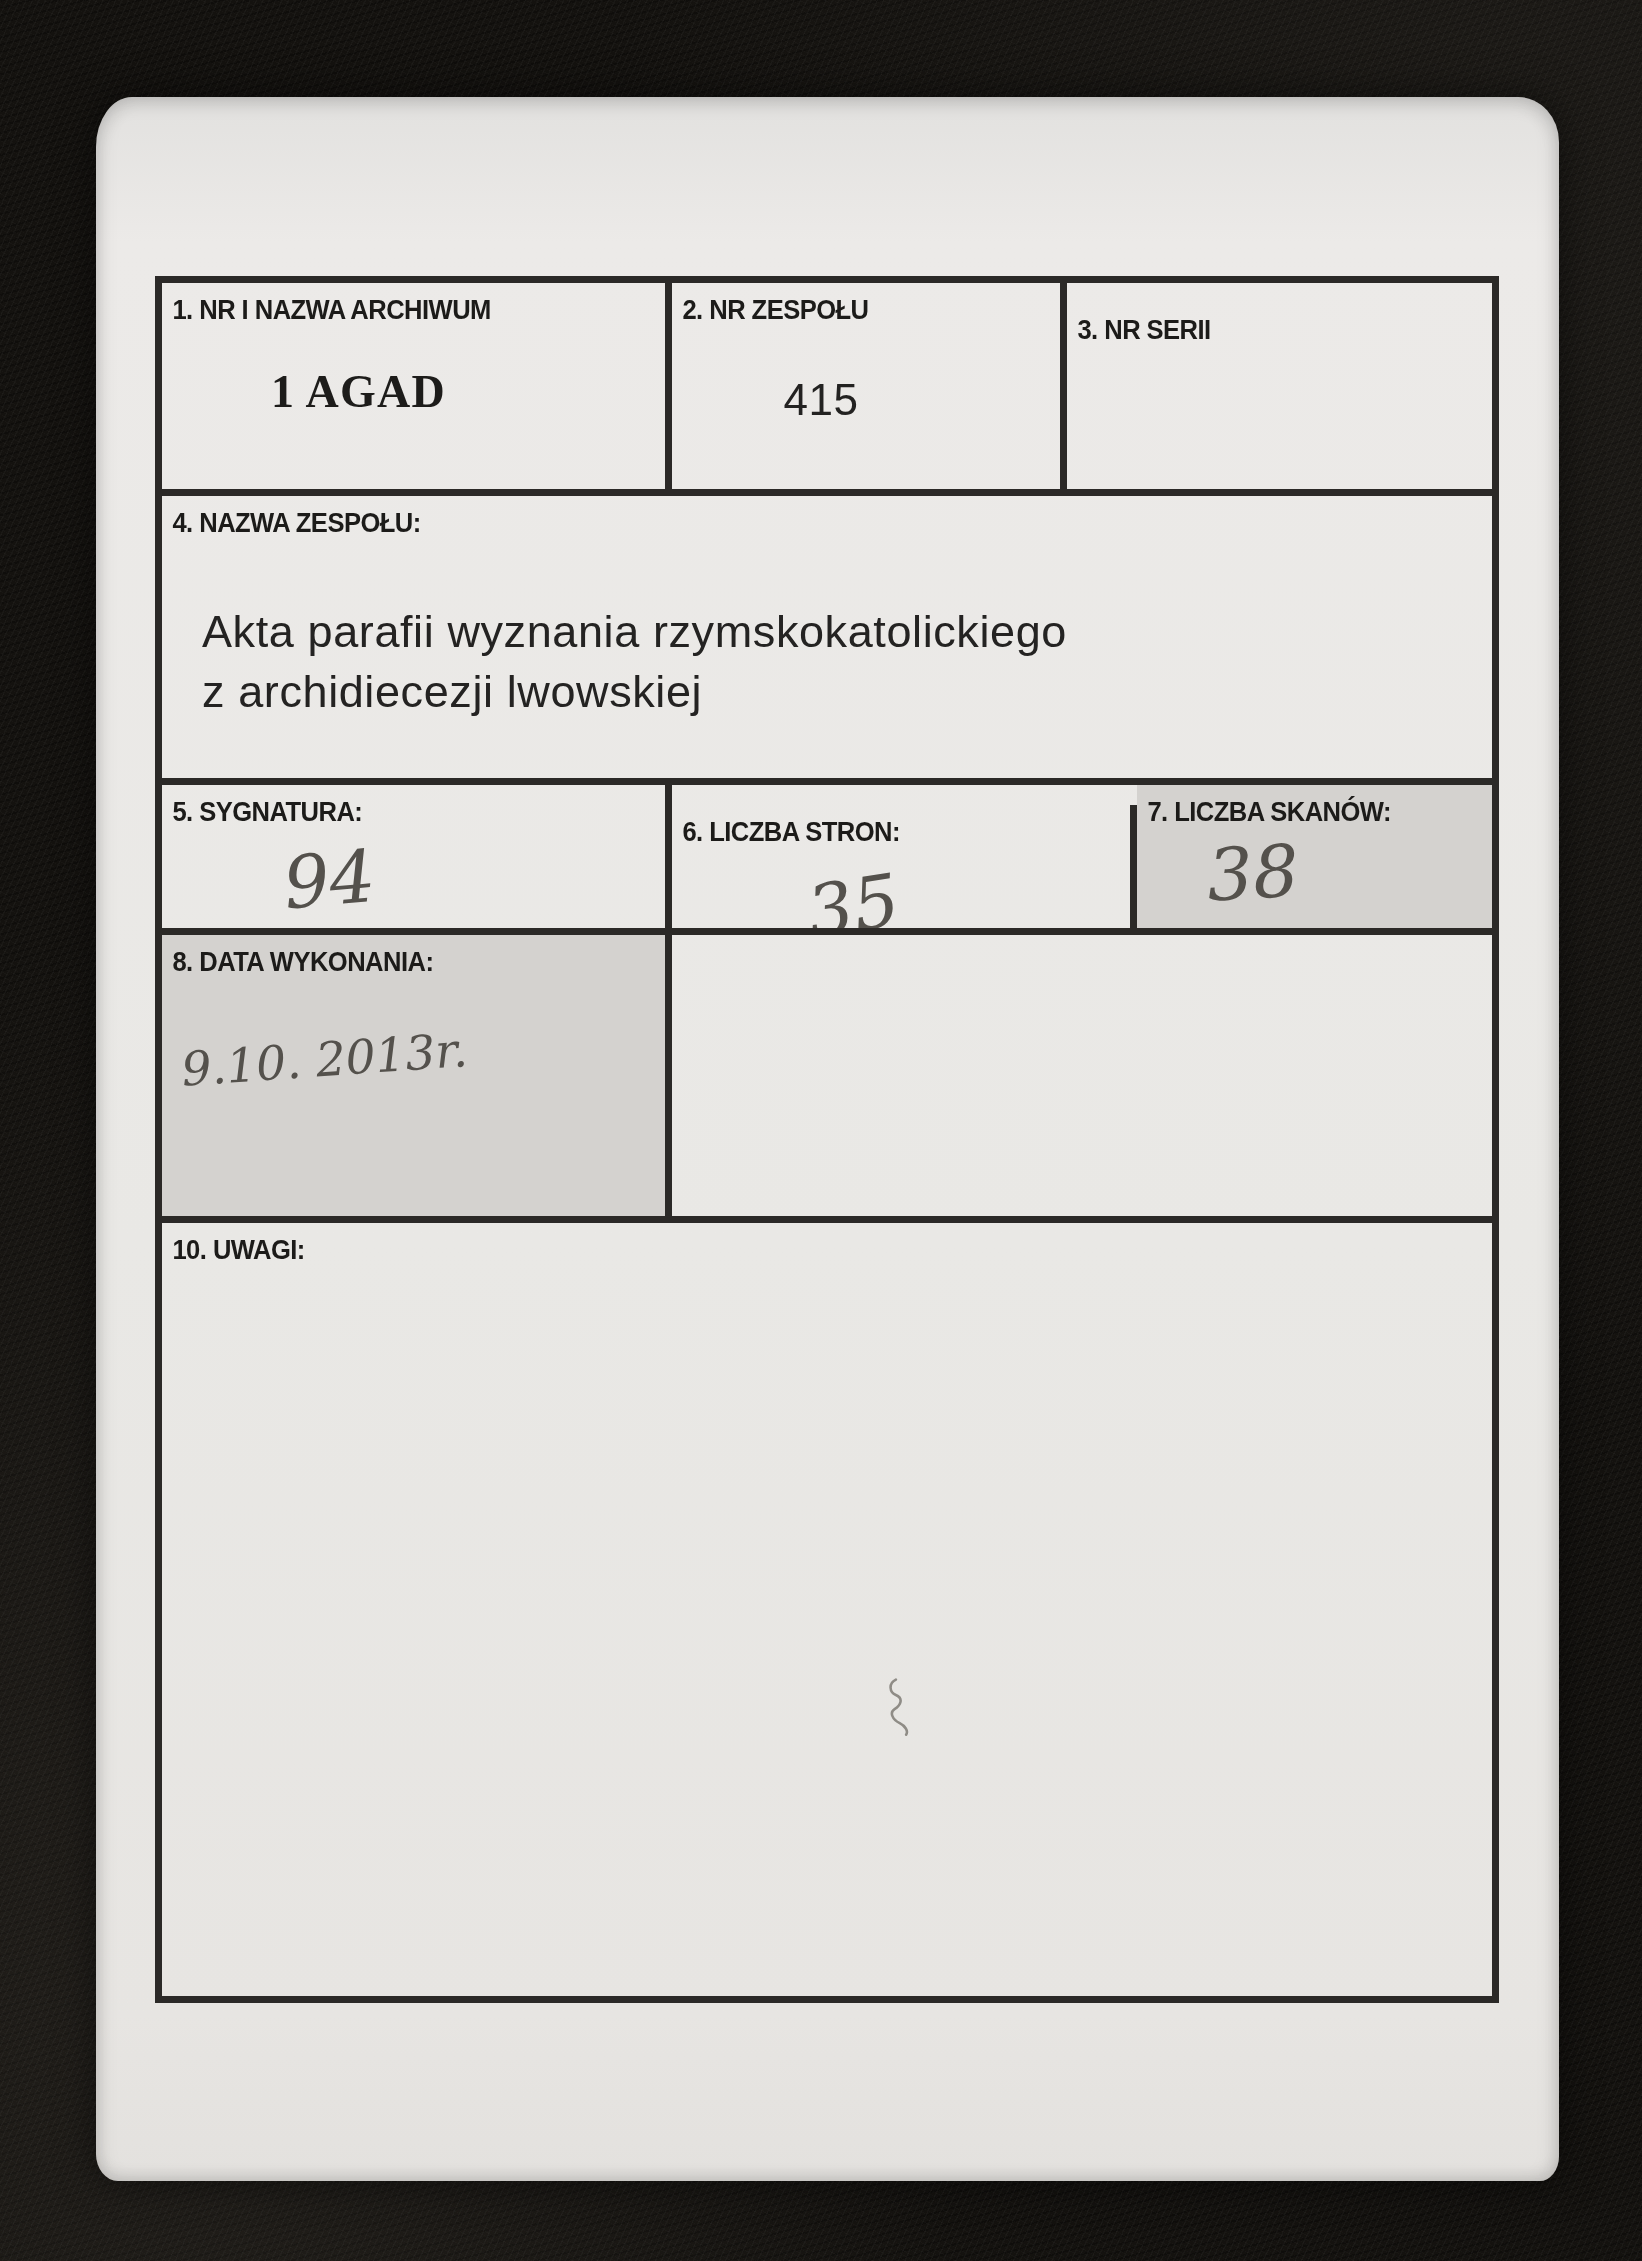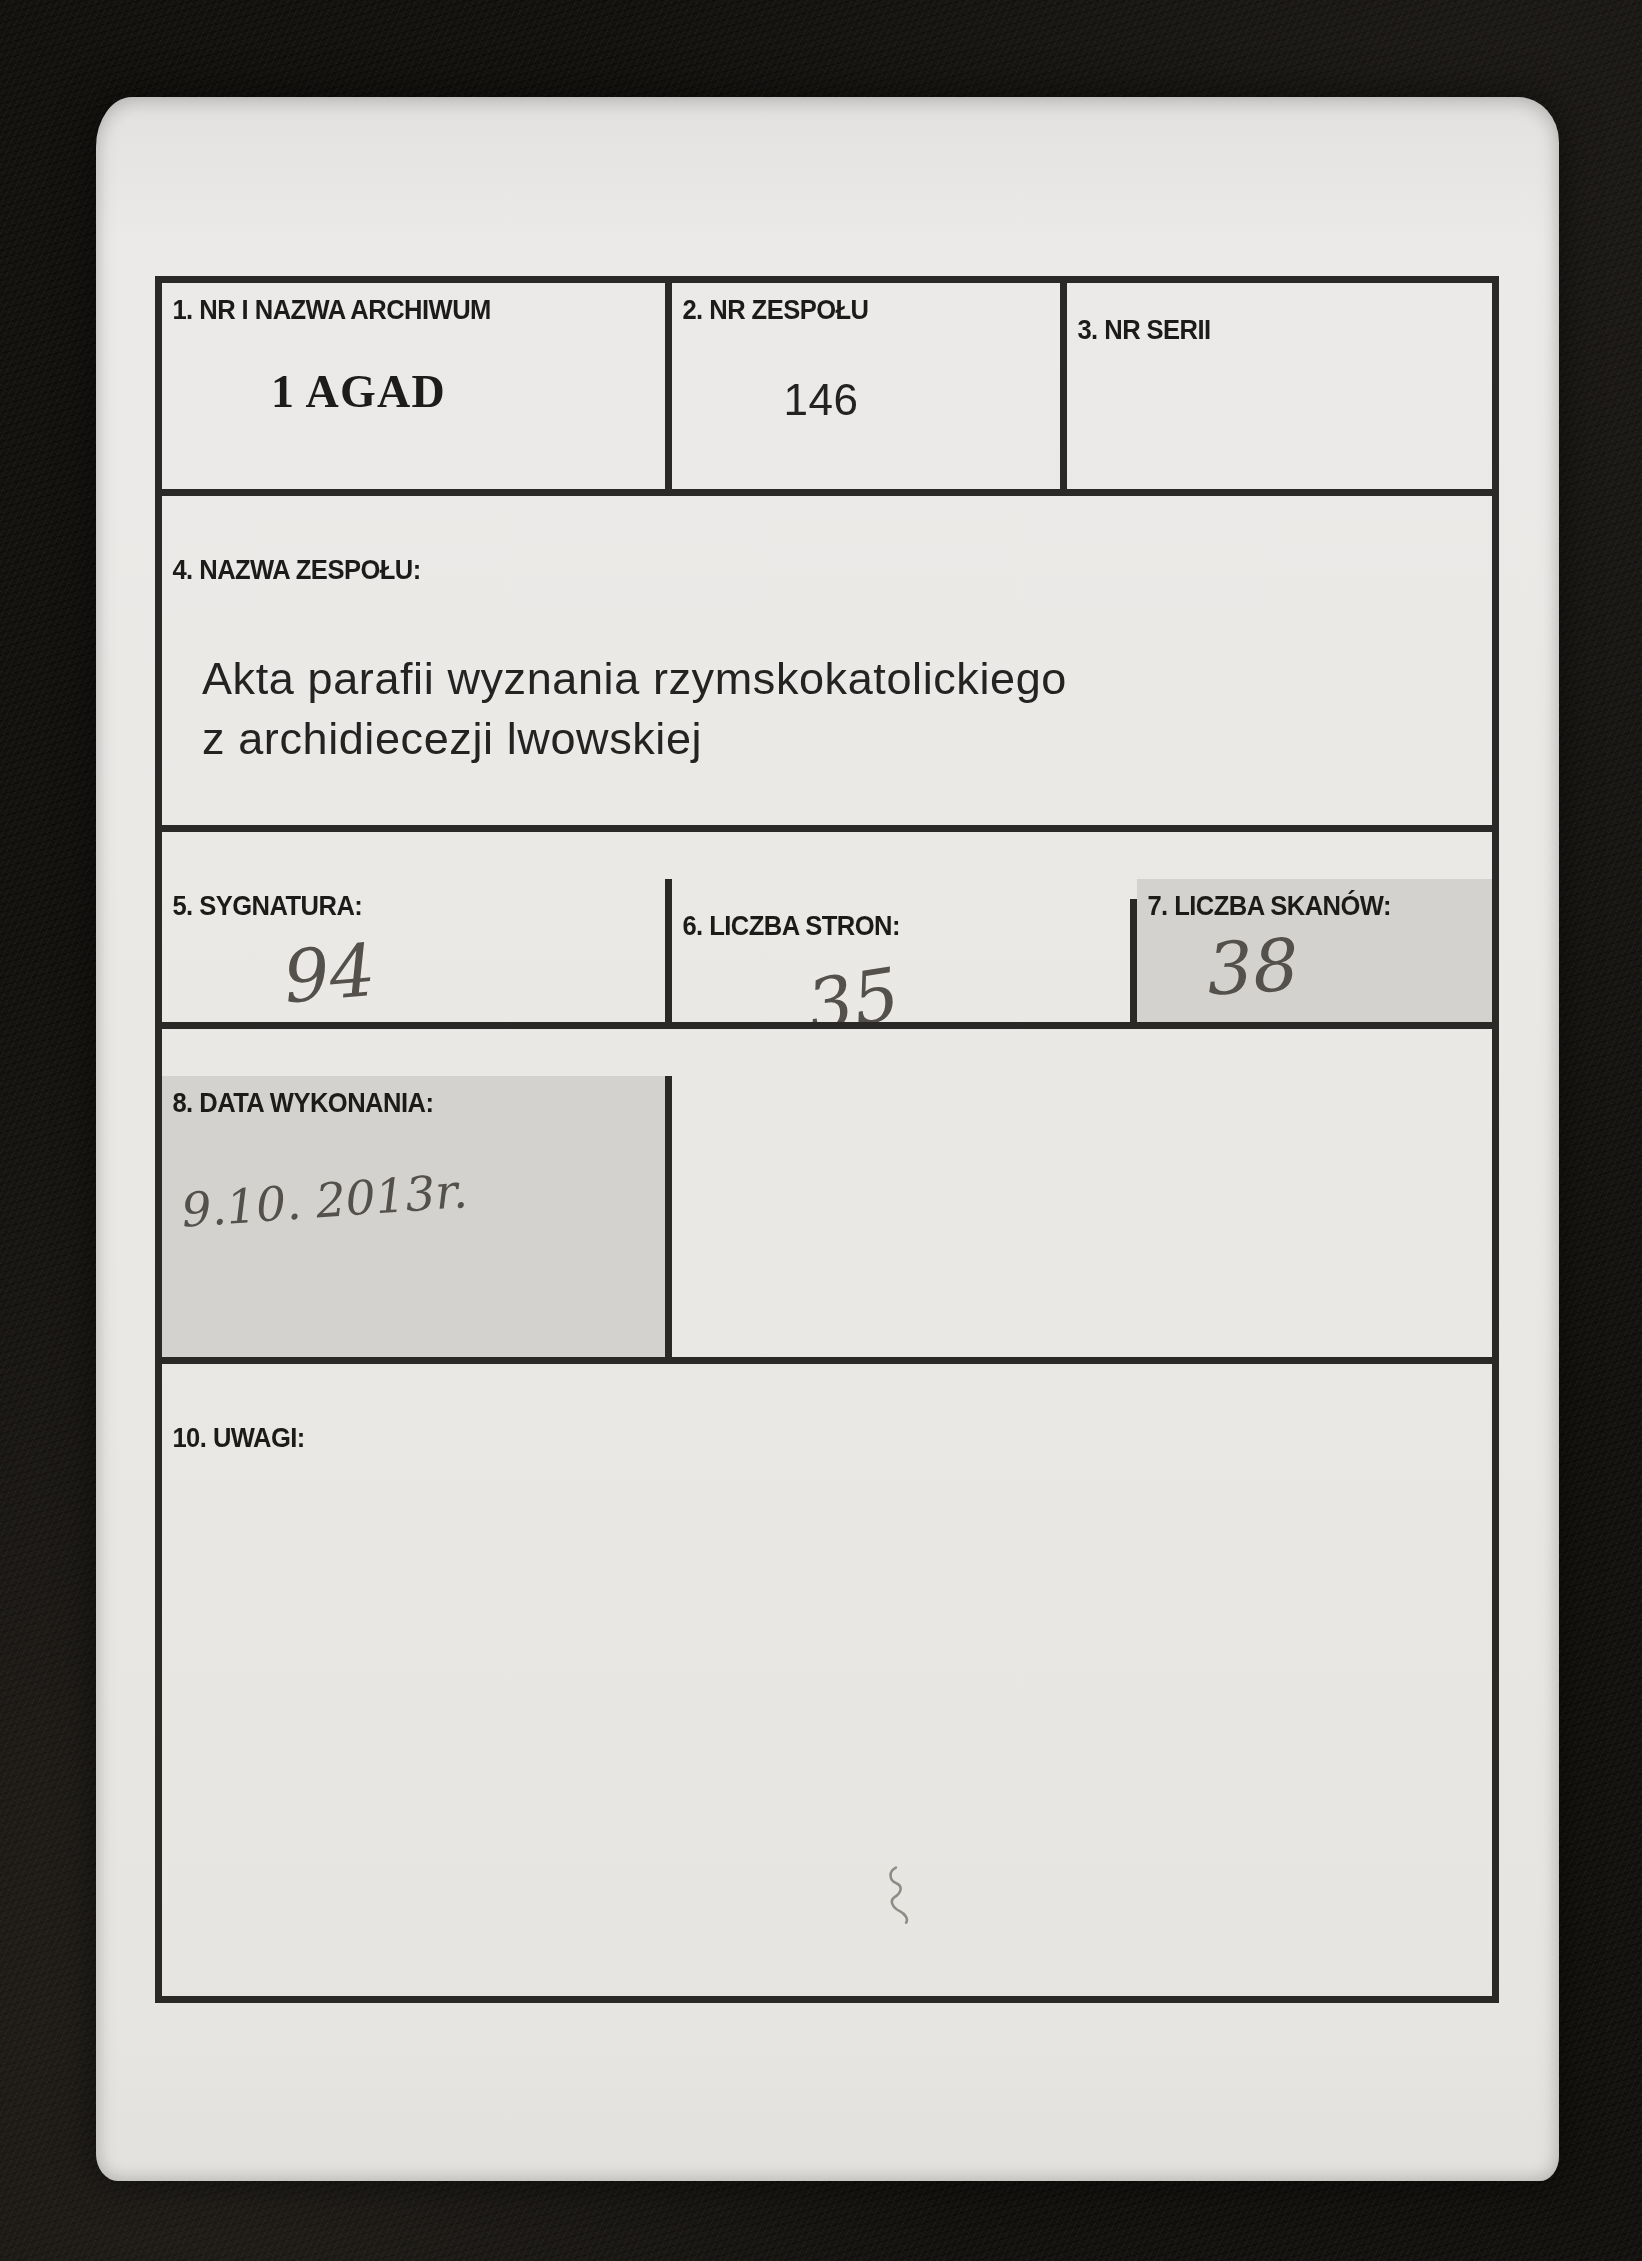--- a/index.html
+++ b/index.html
@@ -29,21 +29,21 @@
       inset 0 -7.8px 14.2px rgba(0,0,0,.07),
       inset 9px 0 17px rgba(0,0,0,.05),
       inset -9px 0 17px rgba(0,0,0,.06);
   }
   .form-table{
     position:absolute;
     left:59px; top:179px;
     width:1344px; height:1727px;
     border:7.8px solid #2b2927;
     box-sizing:border-box;
-    display:flex; flex-direction:column;gap:47px;
+    display:flex; flex-direction:column;
   }
   .row{display:flex; flex-direction:row; box-sizing:border-box;}
   .row.bordered{border-bottom:7.8px solid #2b2927;}
   .cell{position:relative; box-sizing:border-box; overflow:hidden;}
   .cell.vline{border-right:7.8px solid #2b2927;}
   .cell.shaded{background:#d4d2cf;}
   .label{
     padding:10.3px 3.9px 0 11.6px;
     font-weight:bold;
     font-size:28.4px;
@@ -95,21 +95,21 @@
 
     <div class="form-table">
 
       <div class="row bordered" style="height:213px;">
         <div class="cell vline" style="width:510px;">
           <div class="label">1. NR I NAZWA ARCHIWUM</div>
           <div class="big-serif" style="margin:39px 110px 0 0;">1 AGAD</div>
         </div>
         <div class="cell vline" style="width:395px;">
           <div class="label">2. NR ZESPOŁU</div>
-          <div class="big-sans" style="margin:49px 90px 0 0;">146</div>
+          <div class="big-sans" style="margin:49px 90px 0 0;">415</div>
         </div>
         <div class="cell" style="flex:1;margin-top:20px;">
           <div class="label">3. NR SERII</div>
           <div></div>
         </div>
       </div>
 
       <div class="row bordered" style="height:289px;">
         <div class="cell" style="flex:1;">
           <div class="label">4. NAZWA ZESPOŁU:</div>

